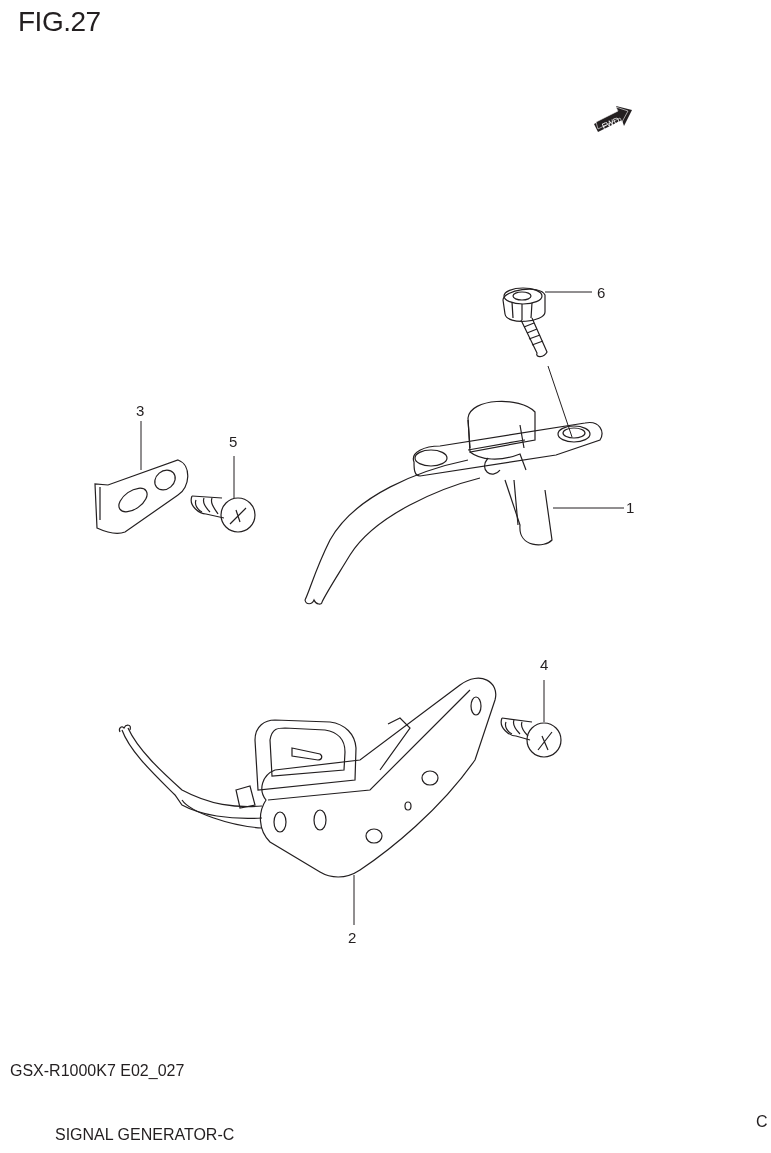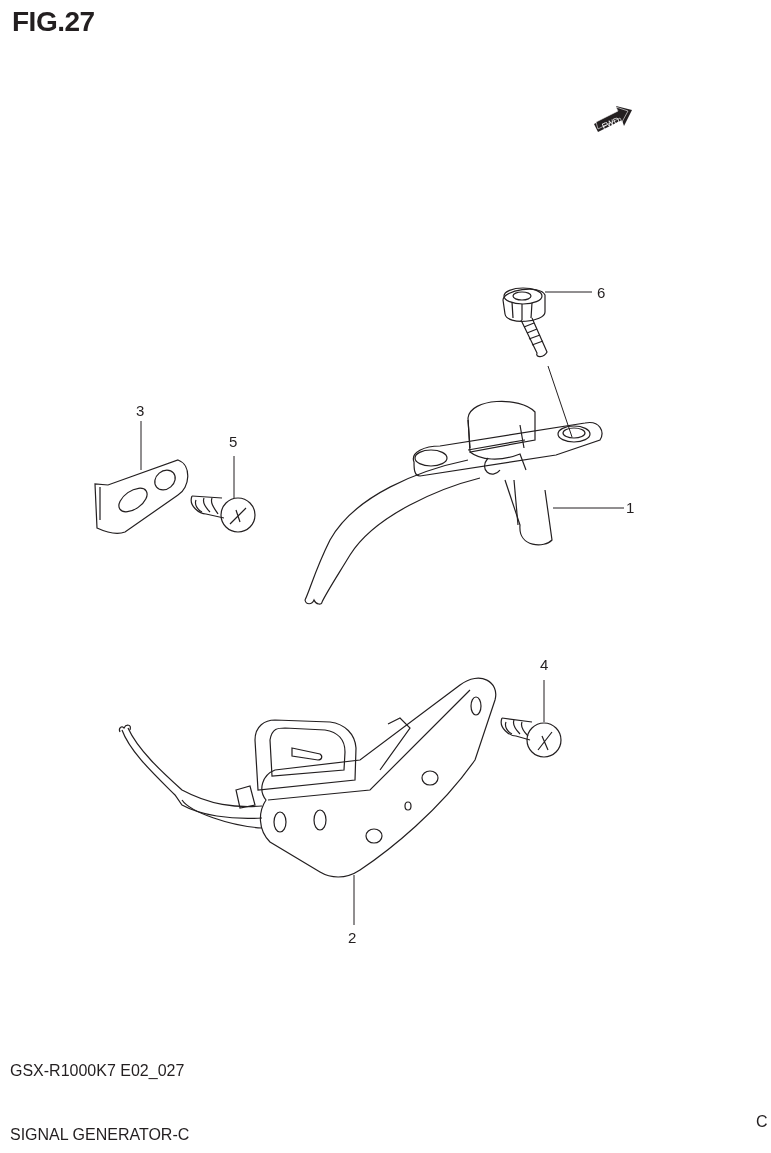--- a/index.html
+++ b/index.html
@@ -1,18 +1,18 @@
 <!DOCTYPE html>
 <html><head>
 <meta charset="utf-8">
 <style>
   html, body { margin: 0; padding: 0; background: #ffffff; }
   body { width: 771px; height: 1153px; position: relative; overflow: hidden;
          font-family: "Liberation Sans", sans-serif; color: #231f20; }
-  .fig-title { position: absolute; left: 12px; top: 6px; font-size: 28px; font-weight: bold; letter-spacing: -0.5px; }
+  .fig-title { position: absolute; left: 18px; top: 6px; font-size: 28px; font-weight: normal; letter-spacing: -0.5px; }
   .callout { position: absolute; font-size: 15px; }
   .footer { position: absolute; left: 10px; font-size: 16px; }
   svg.art { position: absolute; left: 0; top: 0; }
   .fwd { position: absolute; left: 592px; top: 104px; }
 </style>
 </head>
 <body>
 
 <div class="fig-title">FIG.27</div>
 
@@ -105,14 +105,14 @@
 </svg>
 
 <div class="callout" style="left:626px; top:499px;">1</div>
 <div class="callout" style="left:348px; top:929px;">2</div>
 <div class="callout" style="left:136px; top:402px;">3</div>
 <div class="callout" style="left:540px; top:656px;">4</div>
 <div class="callout" style="left:229px; top:433px;">5</div>
 <div class="callout" style="left:597px; top:284px;">6</div>
 
 <div class="footer" style="top:1062px;">GSX-R1000K7 E02_027</div>
-<div class="footer" style="top:1126px;">SIGNAL GENERATOR-C</div>
+<div class="footer" style="top:1126px;margin-left:45px;">SIGNAL GENERATOR-C</div>
 <div class="footer" style="left:756px; top:1113px;">C</div>
 
 </body></html>

